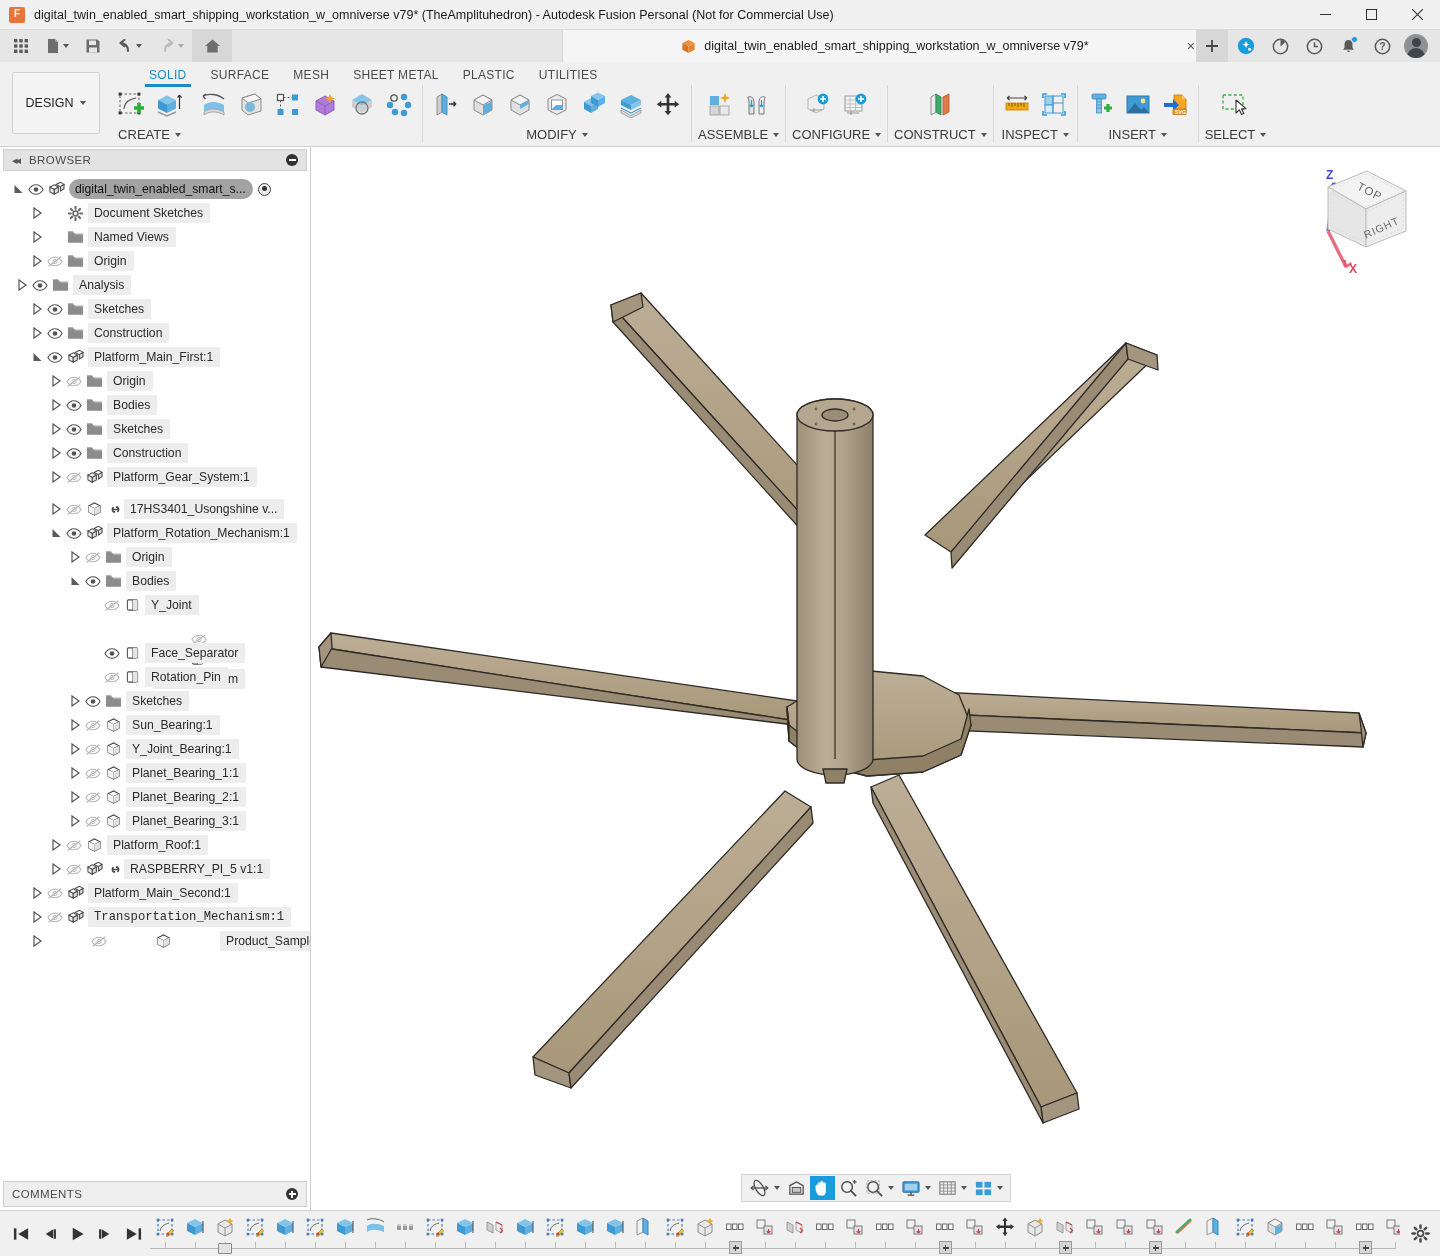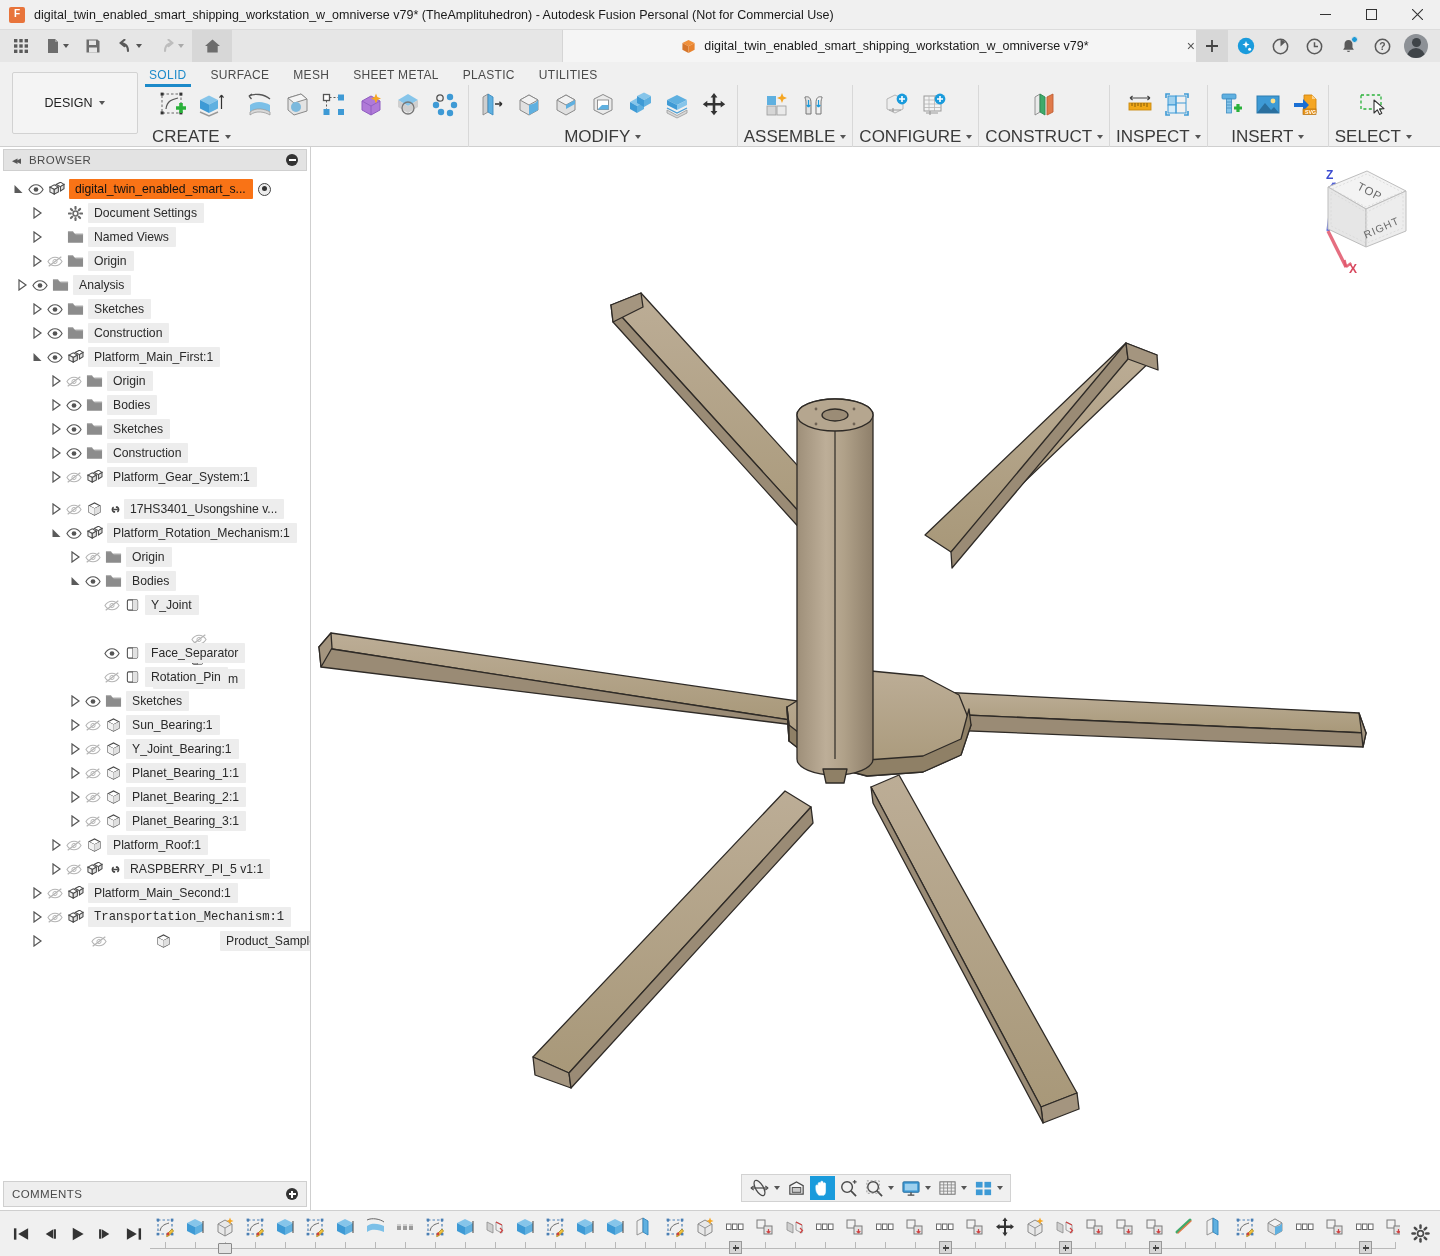--- a/index.html
+++ b/index.html
@@ -71,37 +71,37 @@
   .avatar::after{content:"";position:absolute;width:18px;height:11px;border-radius:9px 9px 0 0;background:#3f4448;left:3px;top:14px;}
   .bluedot{position:absolute;width:7px;height:7px;border-radius:50%;background:#1e9ad6;right:6px;top:6px;border:1px solid #e6e6e6;}
 
   
   .ribbon {
     height: 85px; flex: 0 0 85px; background: #f0f0f0;
     display: flex; align-items: stretch; border-bottom: 1px solid #cfcfcf;
     position: relative;
   }
   .designbox {
-    width: 126px; margin: 10px 8px 12px 12px; border: 1px solid #d2d2d2; background: #f4f4f4;
+    width: 88px; margin: 10px 8px 12px 12px; border: 1px solid #d2d2d2; background: #f4f4f4;
     display: flex; align-items: center; justify-content: center; gap: 5px; border-radius: 2px;
     font-size: 12.5px; color: #222;
   }
   .ribtabs { position: absolute; left: 137px; top: 4px; display: flex; gap: 0; }
   .ribtab {
     font-size: 12px; color: #4a4a4a; letter-spacing: .3px; padding: 2px 12px 5px; position: relative;
   }
   .ribtab.active { color: #1c8ac9; }
   .ribtab.active::after {
     content: ""; position: absolute; left: 8px; right: 8px; bottom: 0; height: 3px; background: #1c8ac9;
   }
   .panels { display: flex; align-items: flex-start; margin-top: 23px; }
   .panel { display: flex; flex-direction: column; align-items: center; position: relative; padding: 0 6px;}
   .panel + .panel { border-left: 1px solid #d8d8d8; }
   .panel .icons { display: flex; align-items: center; gap: 3px; height: 40px;}
-  .panel .plabel { font-size: 17px; color: #3a3a3a; display: flex; align-items: center; gap: 3px; margin-top: 2px;}
+  .panel .plabel { font-size: 13px; color: #3a3a3a; display: flex; align-items: center; gap: 3px; margin-top: 2px;}
   .ic { width: 34px; height: 34px; display: flex; align-items: center; justify-content: center; border-radius: 2px;}
   .ic svg { display:block; }
 
   
   .main { flex: 1 1 auto; display: flex; position: relative; min-height: 0; }
 
   
   .browser {
     width: 311px; flex: 0 0 311px; background: #fff; display: flex; flex-direction: column;
     border-right: 1px solid #cfcfcf;
@@ -128,21 +128,21 @@
     width:0;height:0; box-sizing:border-box;
     border-left-color: transparent;
   }
   .arrow.closed svg, .arrow.open svg { position:absolute; left:1px; top:0px; }
   .trow .eye { width: 20px; flex: 0 0 20px; display: flex; align-items: center; justify-content: center; }
   .trow .nodeicon { width: 20px; flex: 0 0 20px; display:flex; align-items:center; justify-content:center; margin-right: 3px;}
   .trow .linkicon { width: 17px; flex: 0 0 17px; display:flex;align-items:center;justify-content:center; }
   .trow .label {
     background: #ededed; padding: 3px 7px 3px 6px; border-radius: 1px; color: #2a2a2a; white-space: nowrap;
   }
-  .trow.sel .label { background: #f97316; color: #111; }
+  .trow.sel .label { background: #a3a3a3; color: #111; border-radius: 10px; }
   .trow .rad { width: 20px; flex:0 0 20px; display:flex;align-items:center;justify-content:center; margin-left:2px;}
   .radio-dot { width:13px;height:13px;border-radius:50%;border:1.5px solid #444;position:relative;background:#ededed;}
   .radio-dot::after{content:"";position:absolute;width:5px;height:5px;border-radius:50%;background:#333;left:2.5px;top:2.5px;}
 
   .comments {
     height: 26px; flex: 0 0 26px; margin: 0 3px 3px 3px; background: #eee; border: 1px solid #cfcfcf;
     display: flex; align-items: center; padding: 0 8px; font-size: 11.5px; color: #4a4a4a; letter-spacing:.4px;
   }
   .comments .sp { flex: 1 1 auto; }
 
@@ -684,21 +684,21 @@
                   <path d="M8 13 v2"></path>
                   <path d="M1 8 h2"></path>
                   <path d="M13 8 h2"></path>
                   <path d="M3.1 3.1 l1.4 1.4"></path>
                   <path d="M11.5 11.5 l1.4 1.4"></path>
                   <path d="M12.9 3.1 l-1.4 1.4"></path>
                   <path d="M4.5 11.5 l-1.4 1.4"></path>
                 </g>
               </svg>
             </span>
-            <span class="label">Document Settings</span>
+            <span class="label">Document Sketches</span>
           </div>
           <div class="trow" style="padding-left: 31px;">
             <span class="arrow closed">
               <svg width="11" height="12" viewBox="0 0 11 12">
                 <path d="M2 1 L9 6 L2 11 z" fill="none" stroke="#555" stroke-width="1.2"></path>
               </svg>
             </span>
             <span class="eye"></span>
             <span class="nodeicon">
               <svg width="17" height="14" viewBox="0 0 18 14">

